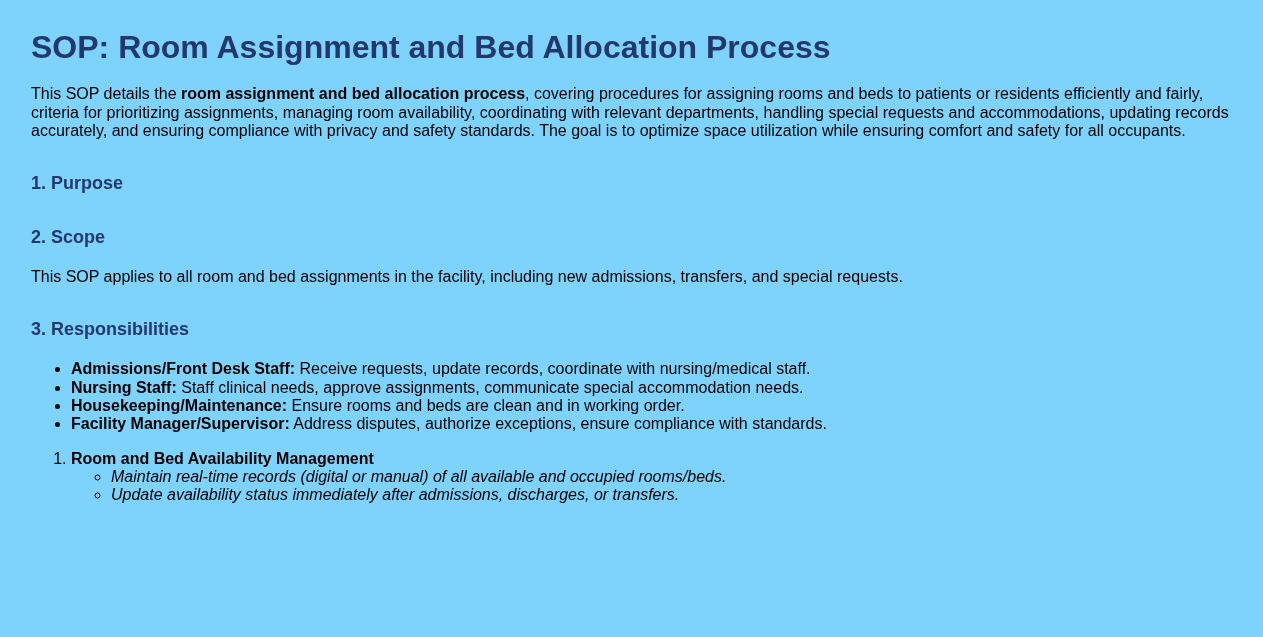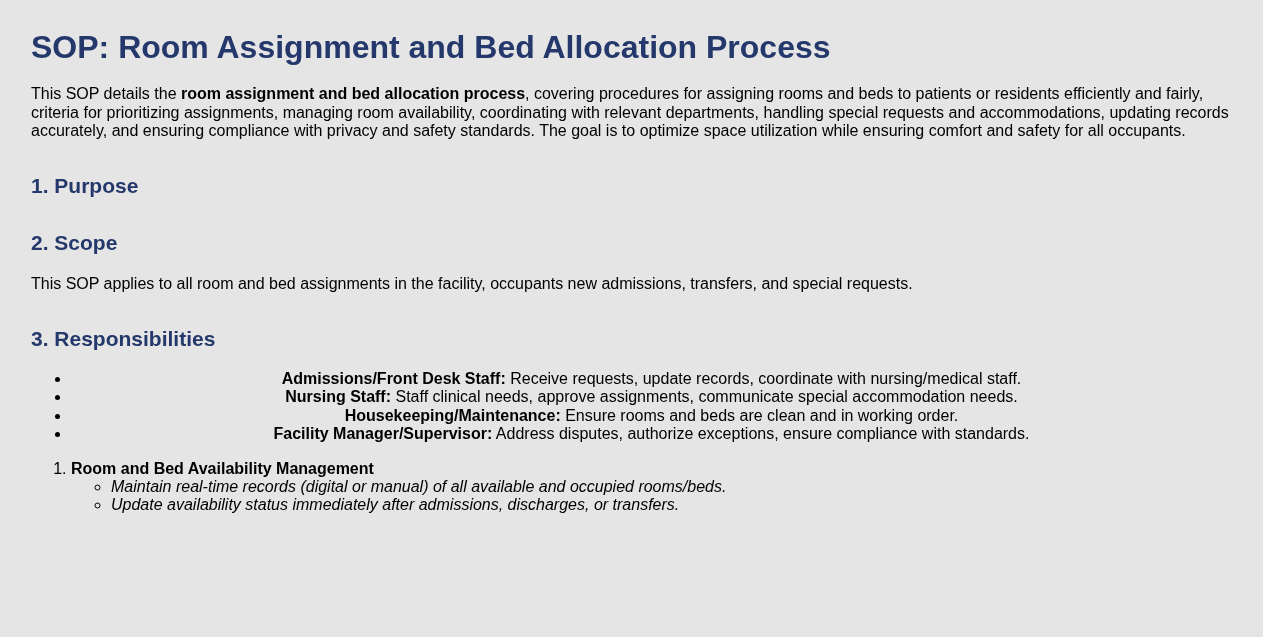--- a/index.html
+++ b/index.html
@@ -11,44 +11,43 @@
     color: #000000;
     font-family: "Liberation Sans", sans-serif;
     font-size: 16px;
     line-height: 1.15;
   }
   .page {
     width: 1263px;
     height: 637px;
     overflow: hidden;
     padding: 30px 31px 0 31px;
-    background: #e5e5e5;
+    background: #7dd3fc;
   }
   h1 {
     color: var(--accent);
     font-size: 32px;
     font-weight: bold;
     margin: 0 0 20px 0;
     line-height: 1.1;
   }
   h2 {
     color: var(--accent);
-    font-size: 21px;
+    font-size: 18px;
     font-weight: bold;
     margin: 34px 0 20px 0;
     line-height: 1.1;
   }
   p {
     margin: 16px 0;
   }
   ul.resp-list {
     margin: 16px 0;
     padding-left: 40px;
     list-style-type: disc;
-    text-align: center;
   }
   ol.proc-list {
     margin: 16px 0;
     padding-left: 40px;
     list-style-type: decimal;
   }
   ul.sub-list {
     margin: 0;
     padding-left: 40px;
     list-style-type: circle;
@@ -62,21 +61,21 @@
 
 <div class="page">
 
   <h1>SOP: Room Assignment and Bed Allocation Process</h1>
 
   <p><span>This SOP details the </span><strong>room assignment and bed allocation process</strong><span>, covering procedures for assigning rooms and beds to patients or residents efficiently and fairly, criteria for prioritizing assignments, managing room availability, coordinating with relevant departments, handling special requests and accommodations, updating records accurately, and ensuring compliance with privacy and safety standards. The goal is to optimize space utilization while ensuring comfort and safety for all occupants.</span></p>
 
   <h2>1. Purpose</h2>
 
   <h2>2. Scope</h2>
-  <p>This SOP applies to all room and bed assignments in the facility, occupants new admissions, transfers, and special requests.</p>
+  <p>This SOP applies to all room and bed assignments in the facility, including new admissions, transfers, and special requests.</p>
 
   <h2>3. Responsibilities</h2>
   <ul class="resp-list">
     <li><strong>Admissions/Front Desk Staff:</strong><span> Receive requests, update records, coordinate with nursing/medical staff.</span></li>
     <li><strong>Nursing Staff:</strong><span> Staff clinical needs, approve assignments, communicate special accommodation needs.</span></li>
     <li><strong>Housekeeping/Maintenance:</strong><span> Ensure rooms and beds are clean and in working order.</span></li>
     <li><strong>Facility Manager/Supervisor:</strong><span> Address disputes, authorize exceptions, ensure compliance with standards.</span></li>
   </ul>
 
   <ol class="proc-list">

